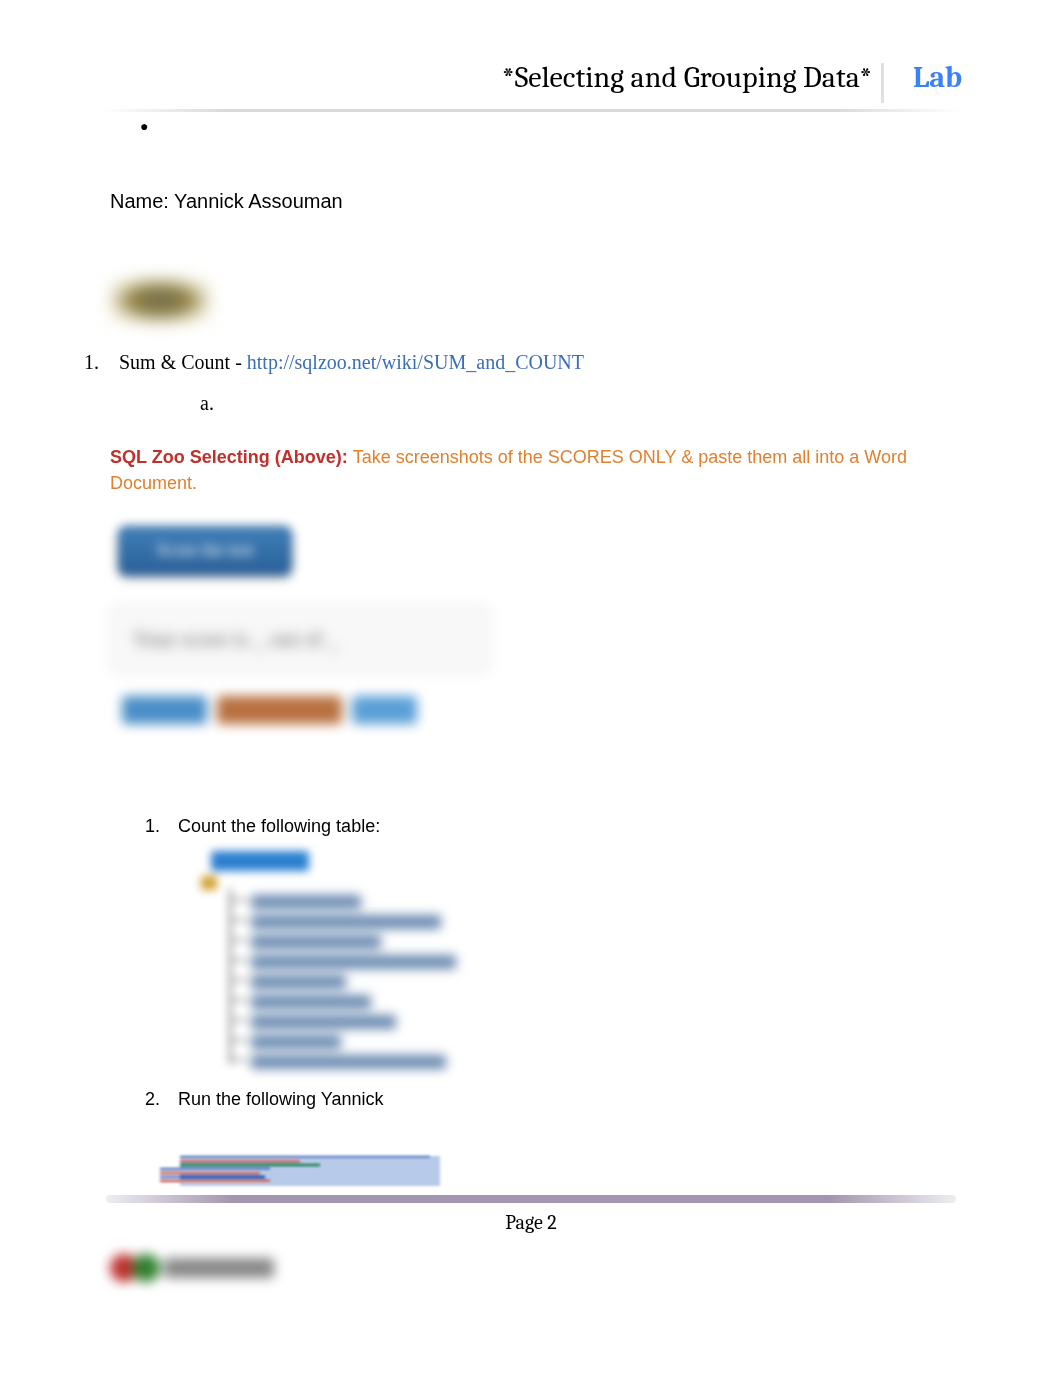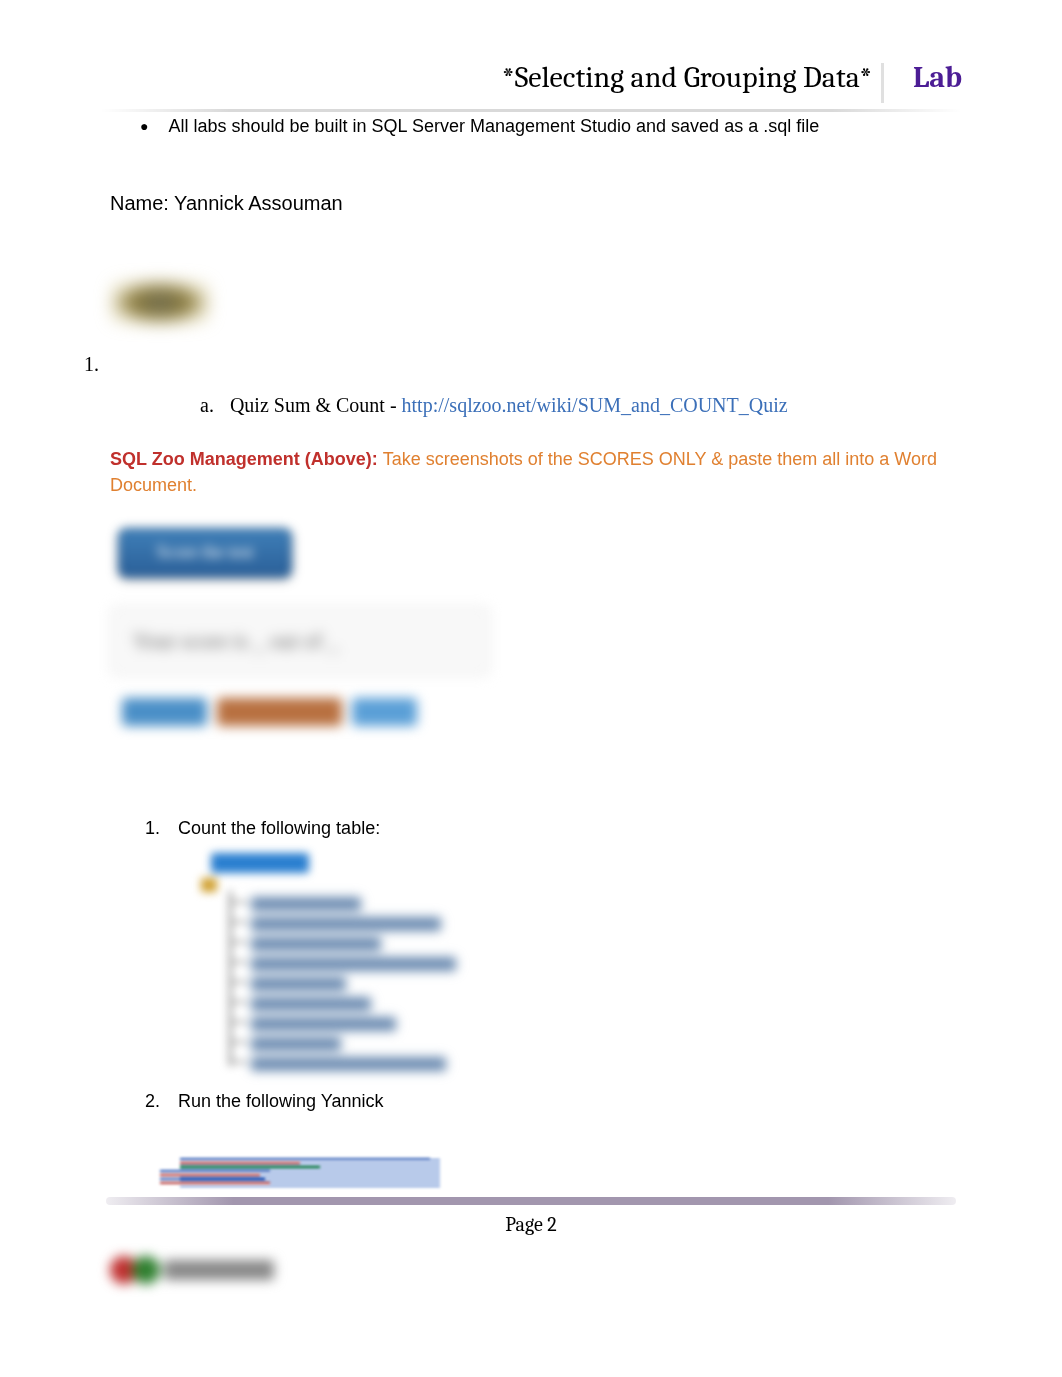--- a/index.html
+++ b/index.html
@@ -17,21 +17,21 @@
     }
     .title-main {
       font-size: 30px;
       font-family: Cambria, Georgia, serif;
       color: #000;
       display: inline;
     }
     .title-lab {
       font-size: 30px;
       font-family: Cambria, Georgia, serif;
-      color: #4c1d95;
+      color: #3b82f6;
       font-weight: bold;
       margin-left: 20px;
       display: inline;
     }
     .title-divider {
       display: inline-block;
       width: 3px;
       height: 40px;
       background: #e0e0e0;
       vertical-align: middle;
@@ -269,40 +269,39 @@
   <span class="title-main">*Selecting and Grouping Data*</span>
   <span class="title-divider"></span>
   <span class="title-lab">Lab</span>
 </div>
 <div class="hr-line"></div>
 
 <div class="content">
 
   <div class="bullet-row">
     <div class="bullet-dot">●</div>
-    <div class="bullet-text">All labs should be built in SQL Server Management Studio and saved as a .sql file</div>
   </div>
 
   <div class="name-row">Name: Yannick Assouman</div>
 
   <div class="fuzzy-logo"></div>
 
   <div class="numbered-1">
     <div class="num-1-label">1.</div>
+    <div>
+      <span>Sum &amp; Count - </span><span class="link">http://sqlzoo.net/wiki/SUM_and_COUNT</span>
+    </div>
   </div>
 
   <div class="sub-a">
     <div class="sub-a-label">a.</div>
-    <div>
-      <span>Quiz Sum &amp; Count -  </span><span class="link">http://sqlzoo.net/wiki/SUM_and_COUNT_Quiz</span>
-    </div>
   </div>
 
   <div class="directions">
-    <span class="directions-label">SQL Zoo Management (Above): </span><span class="directions-text">Take screenshots of the SCORES ONLY &amp; paste them all into a Word Document.</span>
+    <span class="directions-label">SQL Zoo Selecting (Above): </span><span class="directions-text">Take screenshots of the SCORES ONLY &amp; paste them all into a Word Document.</span>
   </div>
 
   <div class="blur-zone">
     <div class="blur-button">
       <div class="blur-button-text">Score the test</div>
     </div>
     <div class="blur-score">
       <div class="blur-score-text">Your score is _ out of _</div>
     </div>
     <div class="blur-tags">

